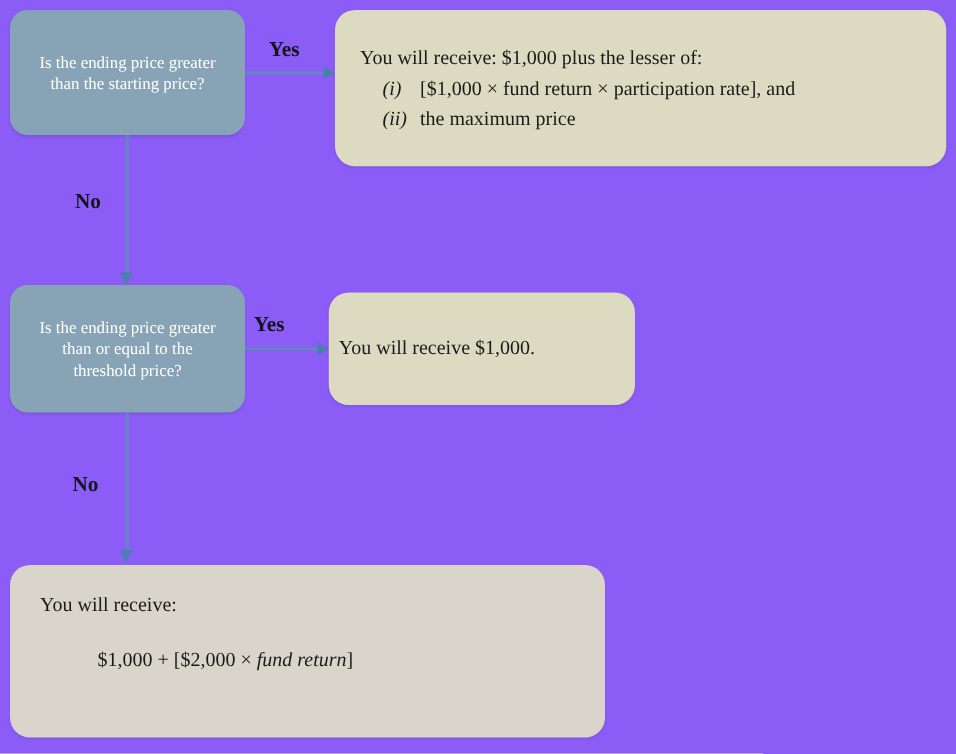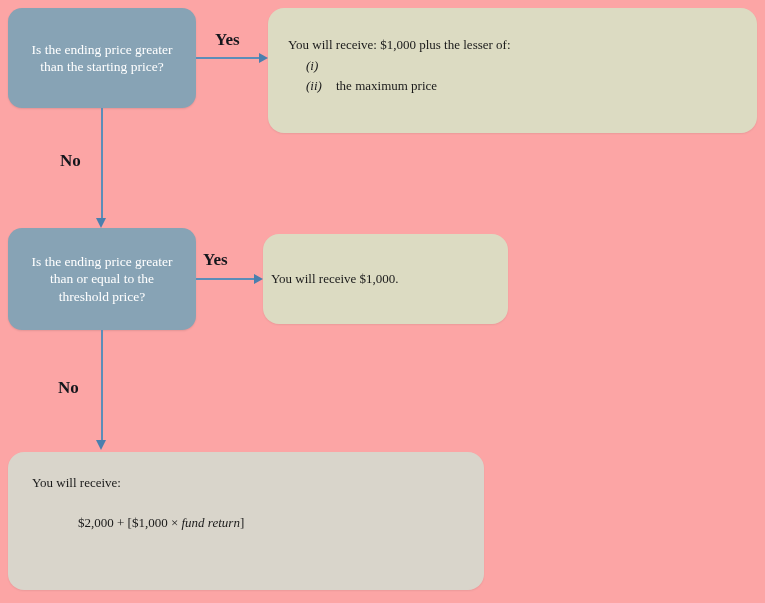--- a/index.html
+++ b/index.html
@@ -7,21 +7,21 @@
     padding: 0;
     background: #ffffff;
   }
   body {
     font-family: "Liberation Serif", "DejaVu Serif", serif;
   }
   #flowchart {
     position: relative;
     width: 765px;
     height: 603px;
-    background: #fca5a5;
+    background: #8b5cf6;
     overflow: hidden;
   }
 
   
   .decision-box {
     position: absolute;
     background: #87a3b5;
     border-radius: 14px;
     color: #ffffff;
     display: flex;
@@ -39,21 +39,21 @@
     white-space: pre-line;
   }
 
   
   .outcome-box {
     position: absolute;
     background: #dcdbc2;
     border-radius: 16px;
     color: #1a1a1a;
     box-sizing: border-box;
-    font-size: 13px;
+    font-size: 16px;
     line-height: 1.35;
     box-shadow: 0 1px 2px rgba(0,0,0,0.07);
   }
   .outcome-box.warm {
     background: #d9d5cb;
   }
 
   
   #outcome-1 {
     left: 268px; top: 8px; width: 489px; height: 125px;
@@ -145,20 +145,21 @@
 
   <div class="conn-line conn-h" style="left:196px; top:57px; width:66px;"></div>
   <div class="arrow-right" style="left:259px; top:53px;"></div>
   <div class="edge-label" style="left:215px; top:30px;">Yes</div>
 
   <div class="outcome-box" id="outcome-1">
     <p class="lead-line">You will receive: $1,000 plus the lesser of:</p>
     <ul class="roman-list">
       <li>
         <span class="num">(i)</span>
+        <span class="itm">[$1,000 × fund return × participation rate], and</span>
       </li>
       <li>
         <span class="num">(ii)</span>
         <span class="itm">the maximum price</span>
       </li>
     </ul>
   </div>
 
   <div class="conn-line conn-v" style="left:101px; top:108px; height:112px;"></div>
   <div class="arrow-down" style="left:96px; top:218px;"></div>
@@ -178,17 +179,17 @@
     <span>You will receive $1,000.</span>
   </div>
 
   <div class="conn-line conn-v" style="left:101px; top:330px; height:112px;"></div>
   <div class="arrow-down" style="left:96px; top:440px;"></div>
   <div class="edge-label" style="left:58px; top:378px;">No</div>
 
   <div class="outcome-box warm" id="outcome-3">
     <p class="line-receive">You will receive:</p>
     <p class="formula">
-      <span>$2,000 + [$1,000 × </span><span class="ital">fund return</span><span>]</span>
+      <span>$1,000 + [$2,000 × </span><span class="ital">fund return</span><span>]</span>
     </p>
   </div>
 
 </div>
 
 </body></html>

